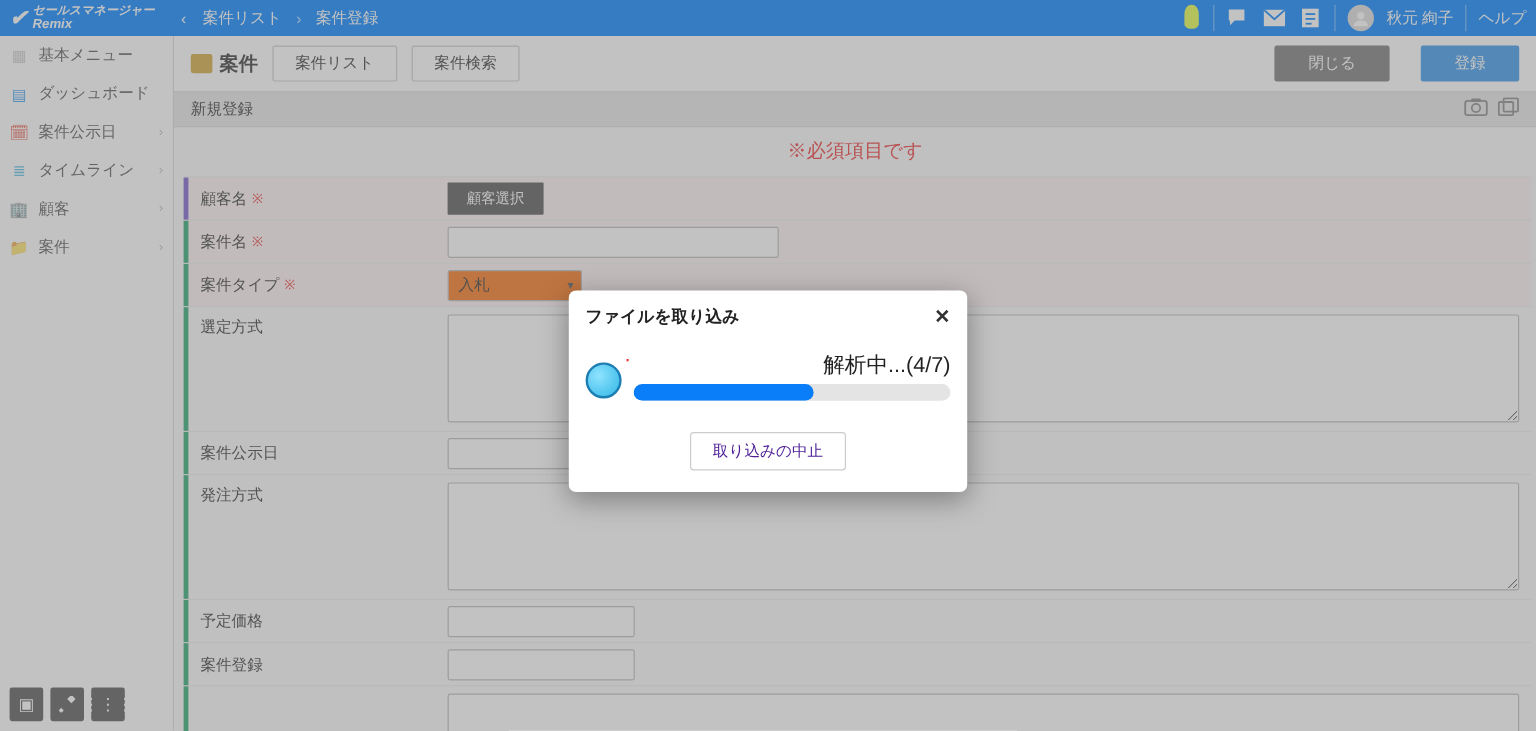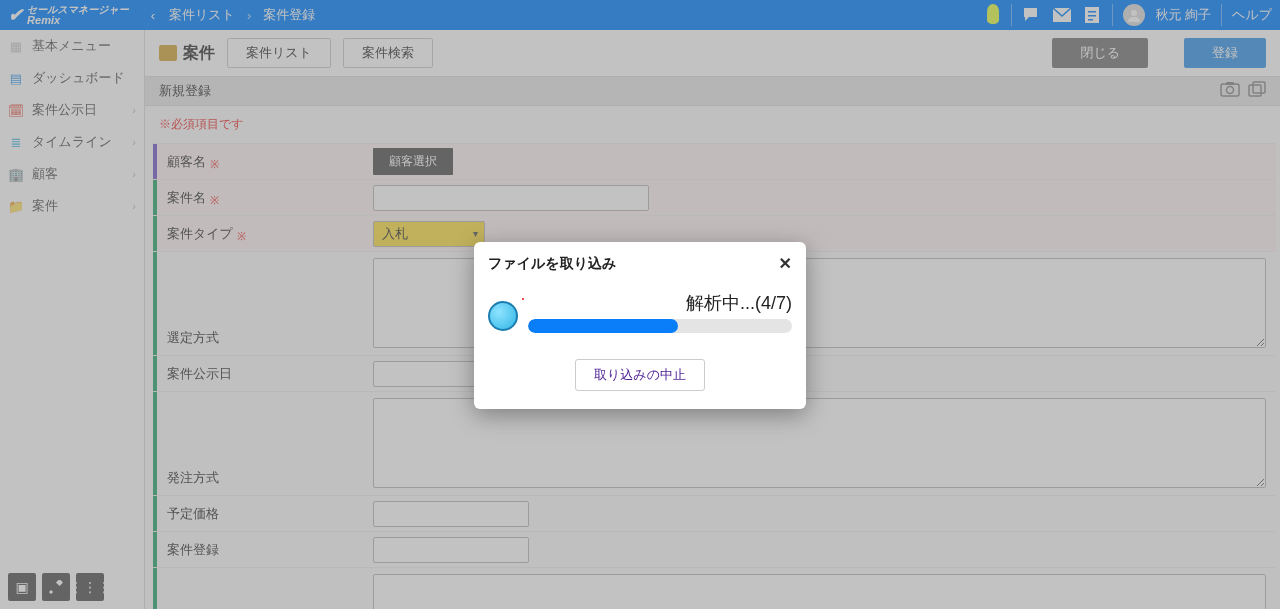--- a/index.html
+++ b/index.html
@@ -138,56 +138,56 @@
 
     .section-title-bar {
       background:#e8e8e8; height:30px;
       display:flex; align-items:center; padding: 0 14px;
       font-size:13px; color:#333; font-weight:normal;
       border-top:1px solid #ddd; border-bottom:1px solid #ddd;
     }
     .section-title-bar .bar-spacer { flex:1; }
     .bar-icon { color:#888; font-size:17px; cursor:pointer; margin-left:8px; }
 
-    .required-note { color:#e33; font-size:12px; padding: 10px 14px; }
+    .required-note { color:#e33; font-size:16px; padding: 10px 14px; text-align: center; }
 
     .form-area { padding: 0 4px 40px 8px; }
     .field-row {
       display:flex; align-items:center;
       min-height: 36px;
       border-top: 1px solid #eee;
     }
     .field-row.tall { min-height: 104px; align-items:stretch; }
     .accent {
       width: 4px; align-self: stretch;
     }
     .accent.purple { background:#7a5ccc; }
     .accent.green { background:#2aa86f; }
     .field-label {
       width: 206px;
       padding: 8px 10px;
       color:#333; font-size:13px;
-      display:flex; align-items:flex-end;
+      display:flex; align-items:flex-start;
     }
     .req { color:#e33; margin-left:4px; font-size:11px; }
     .field-value { flex:1; padding: 4px 10px; display:flex; align-items:flex-end; }
     .field-row.tall .field-value { align-items:stretch; padding:6px 10px; }
     .dark-btn {
       background:#555; color:#fff; border:none;
       padding: 5px 16px; font-size:12px; cursor:pointer; border-radius:1px;
     }
     .text-input {
       width: 276px; height: 26px;
       border:1px solid #bbb; background:#fff; padding:0 6px;
       border-radius:2px;
     }
     .text-input.narrow { width: 156px; }
     .select-wrap {
       width: 112px; height:26px; position:relative;
-      border:1px solid #bbb; background:#fde047; border-radius:2px;
+      border:1px solid #bbb; background:#f97316; border-radius:2px;
       display:flex; align-items:center; padding: 0 22px 0 8px;
       font-size:13px; color:#333;
     }
     .select-wrap::after {
       content:"▾"; position:absolute; right:6px; color:#555; font-size:10px;
     }
     .textarea {
       flex:1; height: 90px; resize: both;
       border:1px solid #bbb; border-radius:2px; background:#fff;
       padding:4px 6px; font-family:inherit; font-size:13px;
@@ -354,21 +354,21 @@
 <div class="main">
   <div class="page-header">
     <div class="page-title-wrap">
       <span class="page-title-icon"></span>
       <span>案件</span>
     </div>
     <div class="tab-btn">案件リスト</div>
     <div class="tab-btn">案件検索</div>
     <div class="header-spacer"></div>
     <button class="hdr-btn hdr-close">閉じる</button>
-    <button class="hdr-btn hdr-register" style="margin-left:24px">登録</button>
+    <button class="hdr-btn hdr-register" style="margin-left:14px">登録</button>
   </div>
 
   <div class="section-title-bar">
     <span>新規登録</span>
     <div class="bar-spacer"></div>
     <span class="bar-icon">
       <svg width="20" height="16" viewBox="0 0 20 16">
           <rect fill="none" stroke="#888" stroke-width="1.5" x="1" y="3" width="18" height="12" rx="2"></rect>
           <circle fill="none" stroke="#888" stroke-width="1.5" cx="10" cy="9" r="3.5"></circle>
           <rect fill="#888" x="6" y="1" width="8" height="3" rx="1"></rect>

